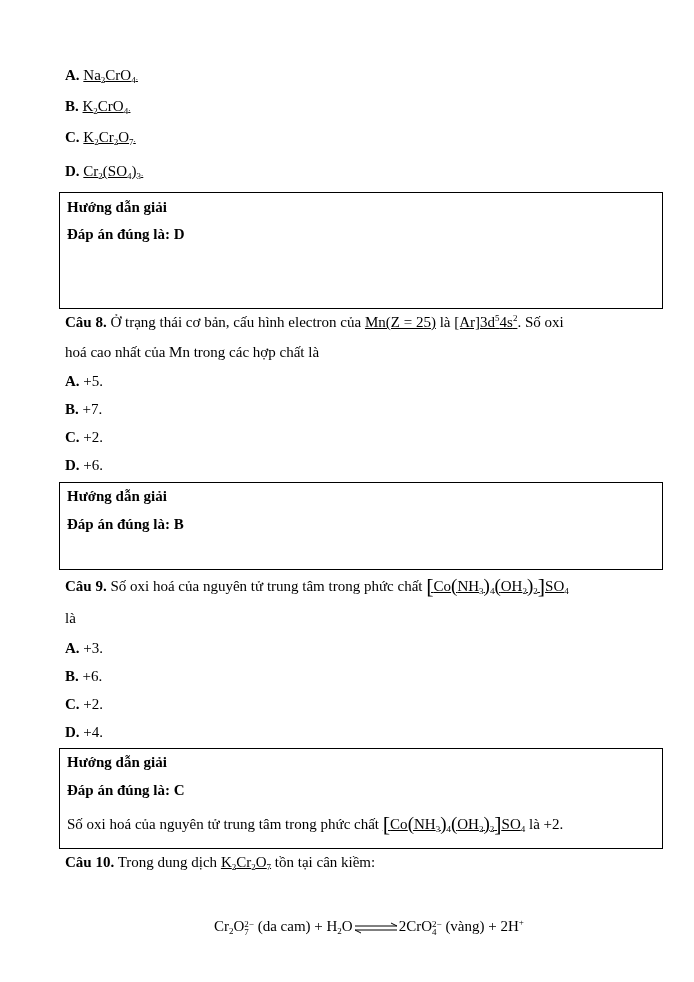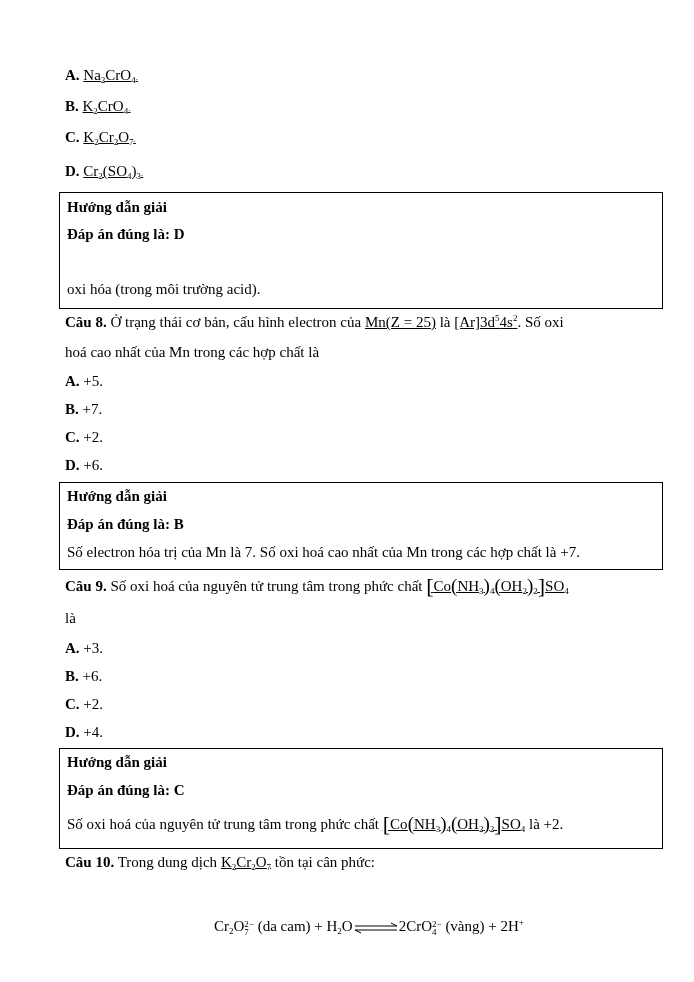--- a/index.html
+++ b/index.html
@@ -45,57 +45,55 @@
   <span class="chem"><span>K</span><sub>2</sub><span>Cr</span><sub>2</sub><span>O</span><sub>7</sub><span style="font-size:9px">.</span></span>
 </div>
 <div class="opt" style="top:162px">
   <b>D.</b>
   <span class="chem"><span>Cr</span><sub>2</sub><span>(SO</span><sub>4</sub><span>)</span><sub>3</sub><span style="font-size:9px">.</span></span>
 </div>
 
 <div class="box" style="top:192px; height:117px;">
   <div class="bl bold" style="top:5px">Hướng dẫn giải</div>
   <div class="bl bold" style="top:32px">Đáp án đúng là: D</div>
-  <div class="bl" style="top:87px">oxi hóa (trong môi trường acid).</div>
 </div>
 
 <div class="line" style="top:313px">
   <b>Câu 8.</b><span> Ở trạng thái cơ bản, cấu hình electron của </span><span class="chem">Mn(Z = 25)</span><span> là </span><span class="chem"><span>[Ar]3d</span><sup>5</sup><span>4s</span><sup>2</sup></span><span>. Số oxi</span>
 </div>
 <div class="line" style="top:343px">hoá cao nhất của Mn trong các hợp chất là</div>
 
 <div class="opt" style="top:372px"><b>A.</b> <span>+5.</span></div>
 <div class="opt" style="top:400px"><b>B.</b> <span>+7.</span></div>
 <div class="opt" style="top:428px"><b>C.</b> <span>+2.</span></div>
 <div class="opt" style="top:456px"><b>D.</b> <span>+6.</span></div>
 
 <div class="box" style="top:482px; height:88px;">
   <div class="bl bold" style="top:4px">Hướng dẫn giải</div>
   <div class="bl bold" style="top:32px">Đáp án đúng là: B</div>
-  <div class="bl" style="top:60px">Số electron hóa trị của Mn là 7. Số oxi hoá cao nhất của Mn trong các hợp chất là +7.</div>
 </div>
 
 <div class="line" style="top:577px">
   <b>Câu 9.</b><span> Số oxi hoá của nguyên tử trung tâm trong phức chất </span><span class="chem"><span class="big-bracket">[</span><span>Co</span><span class="paren">(</span><span>NH</span><sub>3</sub><span class="paren">)</span><sub>4</sub><span class="paren">(</span><span>OH</span><sub>2</sub><span class="paren">)</span><sub>2</sub><span class="big-bracket">]</span><span>SO</span><sub>4</sub></span>
 </div>
 <div class="line" style="top:609px">là</div>
 
 <div class="opt" style="top:639px"><b>A.</b> <span>+3.</span></div>
 <div class="opt" style="top:667px"><b>B.</b> <span>+6.</span></div>
 <div class="opt" style="top:695px"><b>C.</b> <span>+2.</span></div>
 <div class="opt" style="top:723px"><b>D.</b> <span>+4.</span></div>
 
 <div class="box" style="top:748px; height:101px;">
   <div class="bl bold" style="top:4px">Hướng dẫn giải</div>
   <div class="bl bold" style="top:32px">Đáp án đúng là: C</div>
   <div class="bl" style="top:66px"><span>Số oxi hoá của nguyên tử trung tâm trong phức chất </span><span class="chem"><span class="big-bracket">[</span><span>Co</span><span class="paren">(</span><span>NH</span><sub>3</sub><span class="paren">)</span><sub>4</sub><span class="paren">(</span><span>OH</span><sub>2</sub><span class="paren">)</span><sub>2</sub><span class="big-bracket">]</span><span>SO</span><sub>4</sub></span><span> là +2.</span></div>
 </div>
 
 <div class="line" style="top:853px">
-  <b>Câu 10.</b><span> Trong dung dịch </span><span class="chem"><span>K</span><sub>2</sub><span>Cr</span><sub>2</sub><span>O</span><sub>7</sub></span><span> tồn tại cân phức:</span>
+  <b>Câu 10.</b><span> Trong dung dịch </span><span class="chem"><span>K</span><sub>2</sub><span>Cr</span><sub>2</sub><span>O</span><sub>7</sub></span><span> tồn tại cân kiềm:</span>
 </div>
 
 <div class="eq">
   <span>Cr</span><sub>2</sub><span>O</span><span class="supsub"><span>2−</span><span>7</span></span><span> (da cam) + </span><span>H</span><sub>2</sub><span>O</span><span class="arrow"><svg width="44" height="12" viewBox="0 0 44 12">
         <line x1="1" y1="4" x2="43" y2="4" stroke="#000" stroke-width="1"></line>
         <line x1="37" y1="1" x2="43" y2="4" stroke="#000" stroke-width="1"></line>
         <line x1="1" y1="8" x2="43" y2="8" stroke="#000" stroke-width="1"></line>
         <line x1="1" y1="8" x2="7" y2="11" stroke="#000" stroke-width="1"></line>
       </svg></span><span>2CrO</span><span class="supsub"><span>2−</span><span>4</span></span><span> (vàng) + </span><span>2H</span><sup>+</sup>
 </div>

